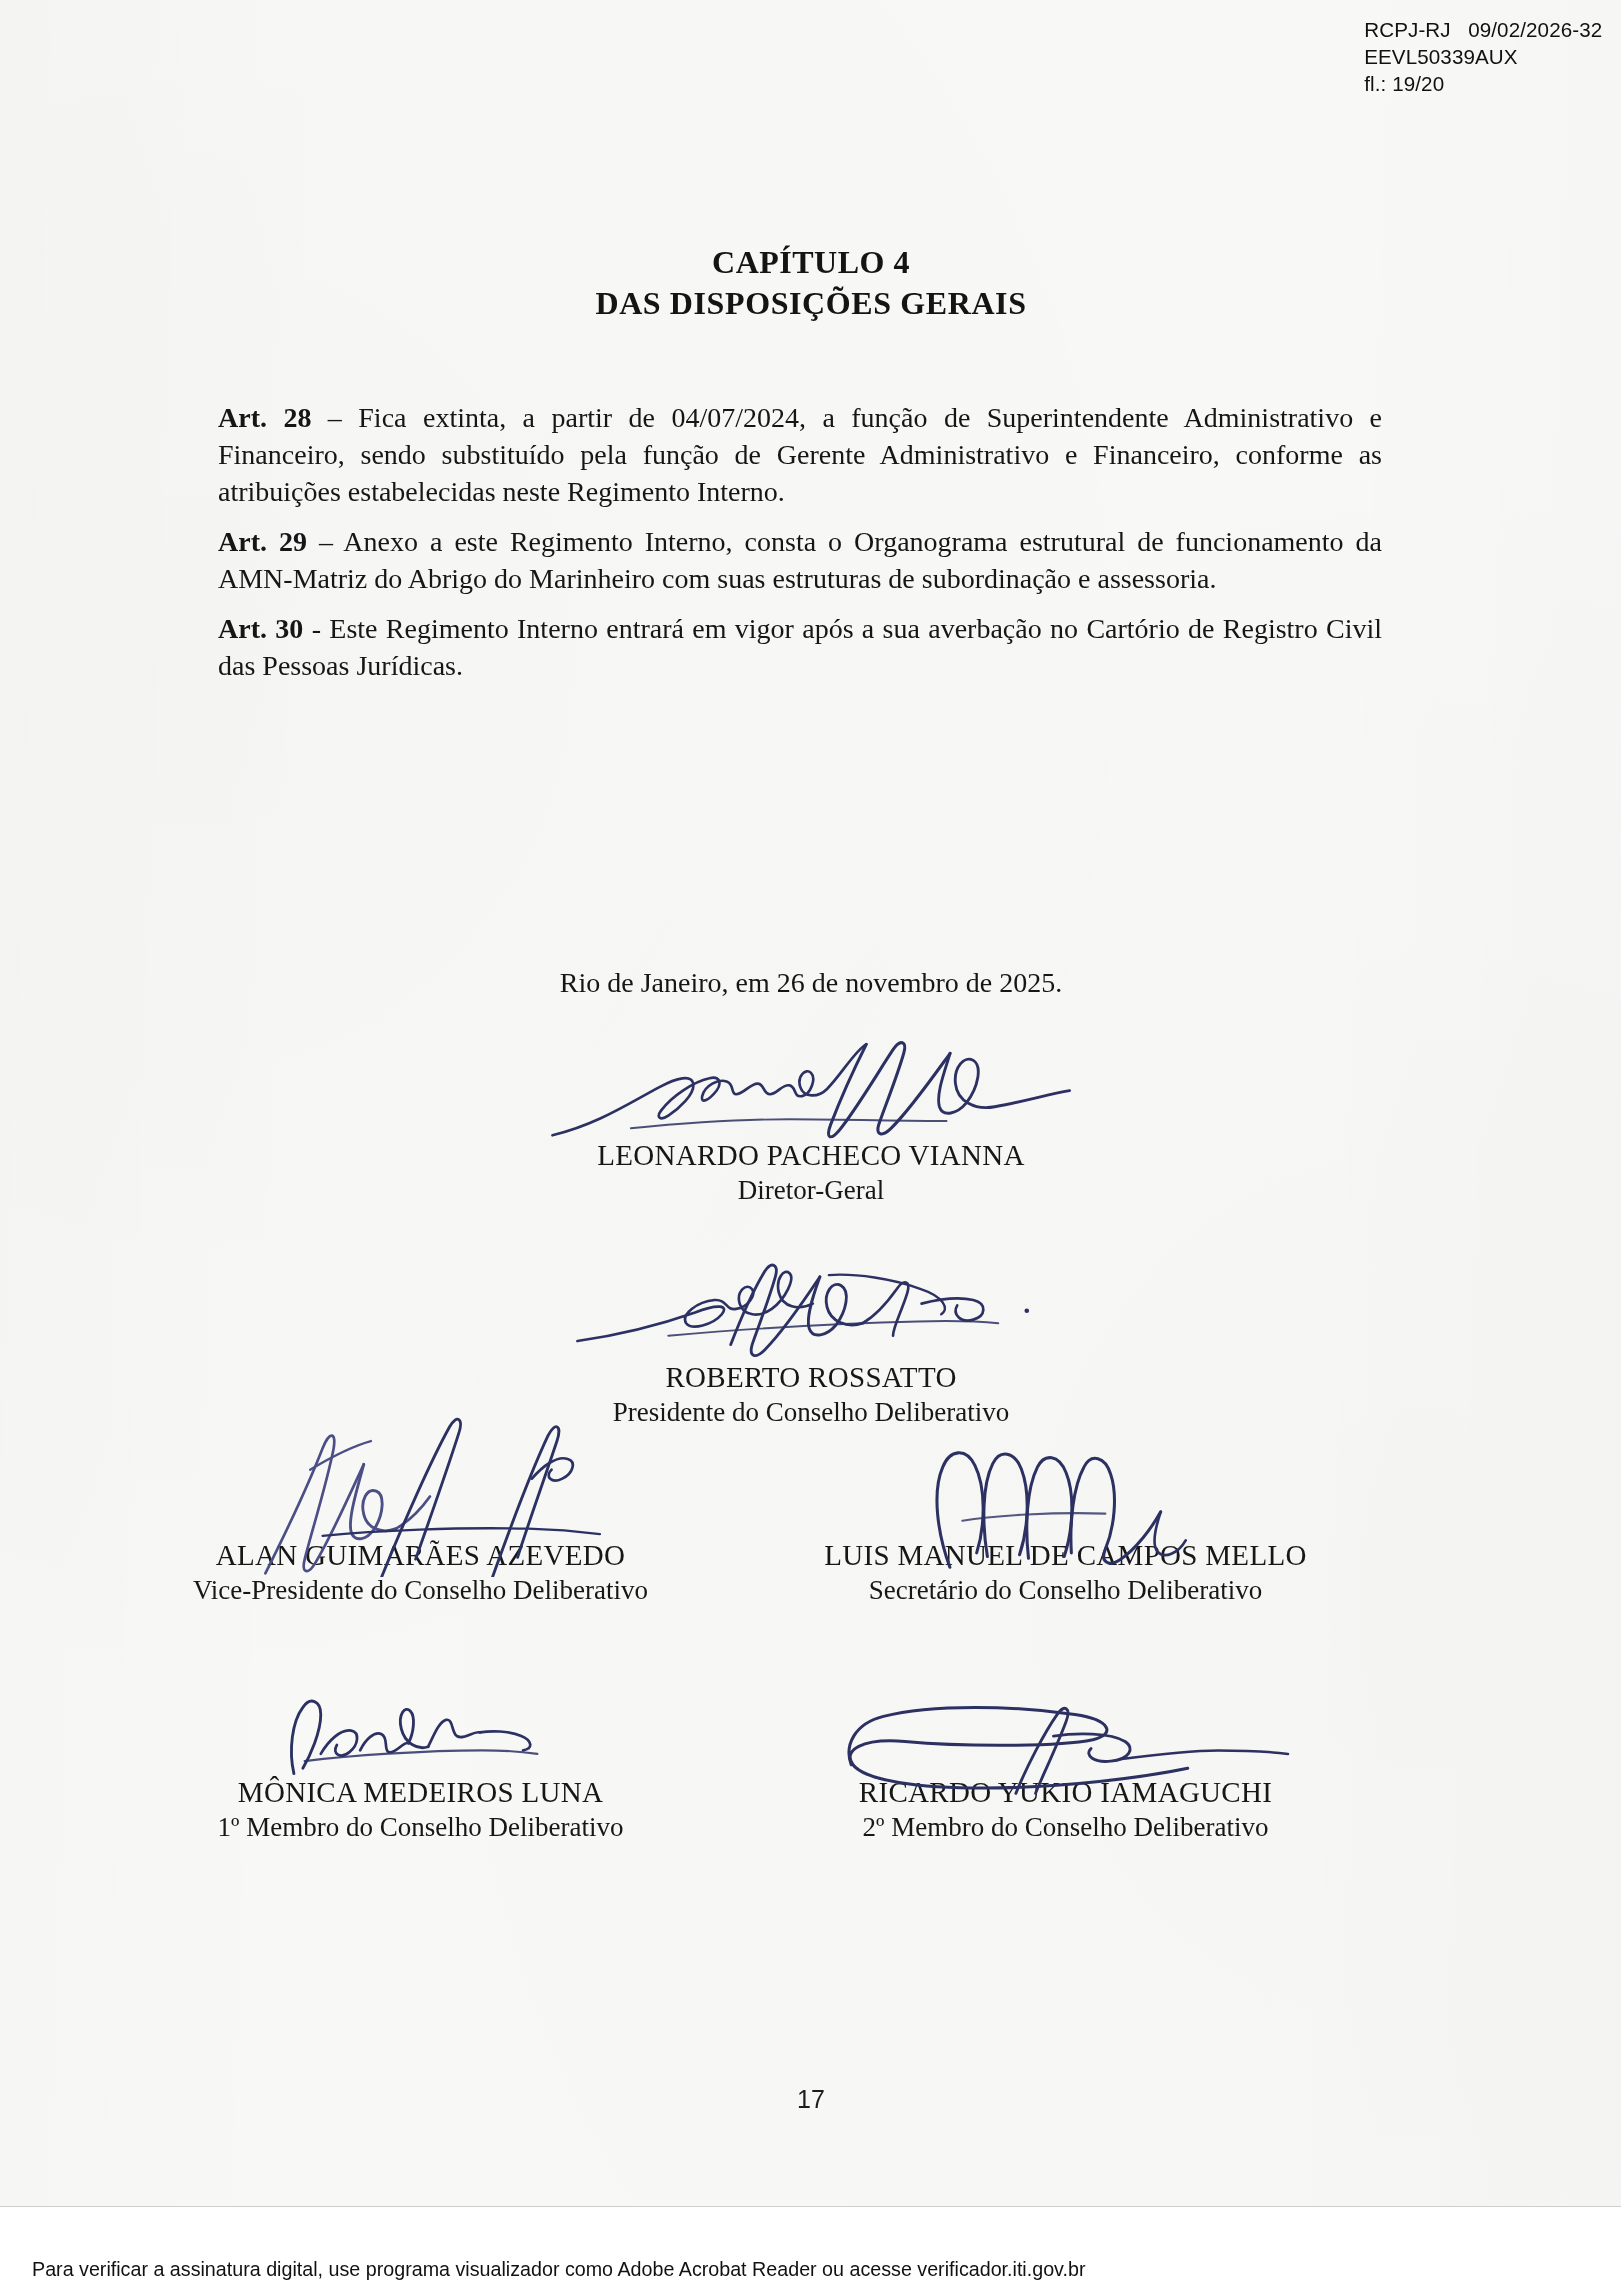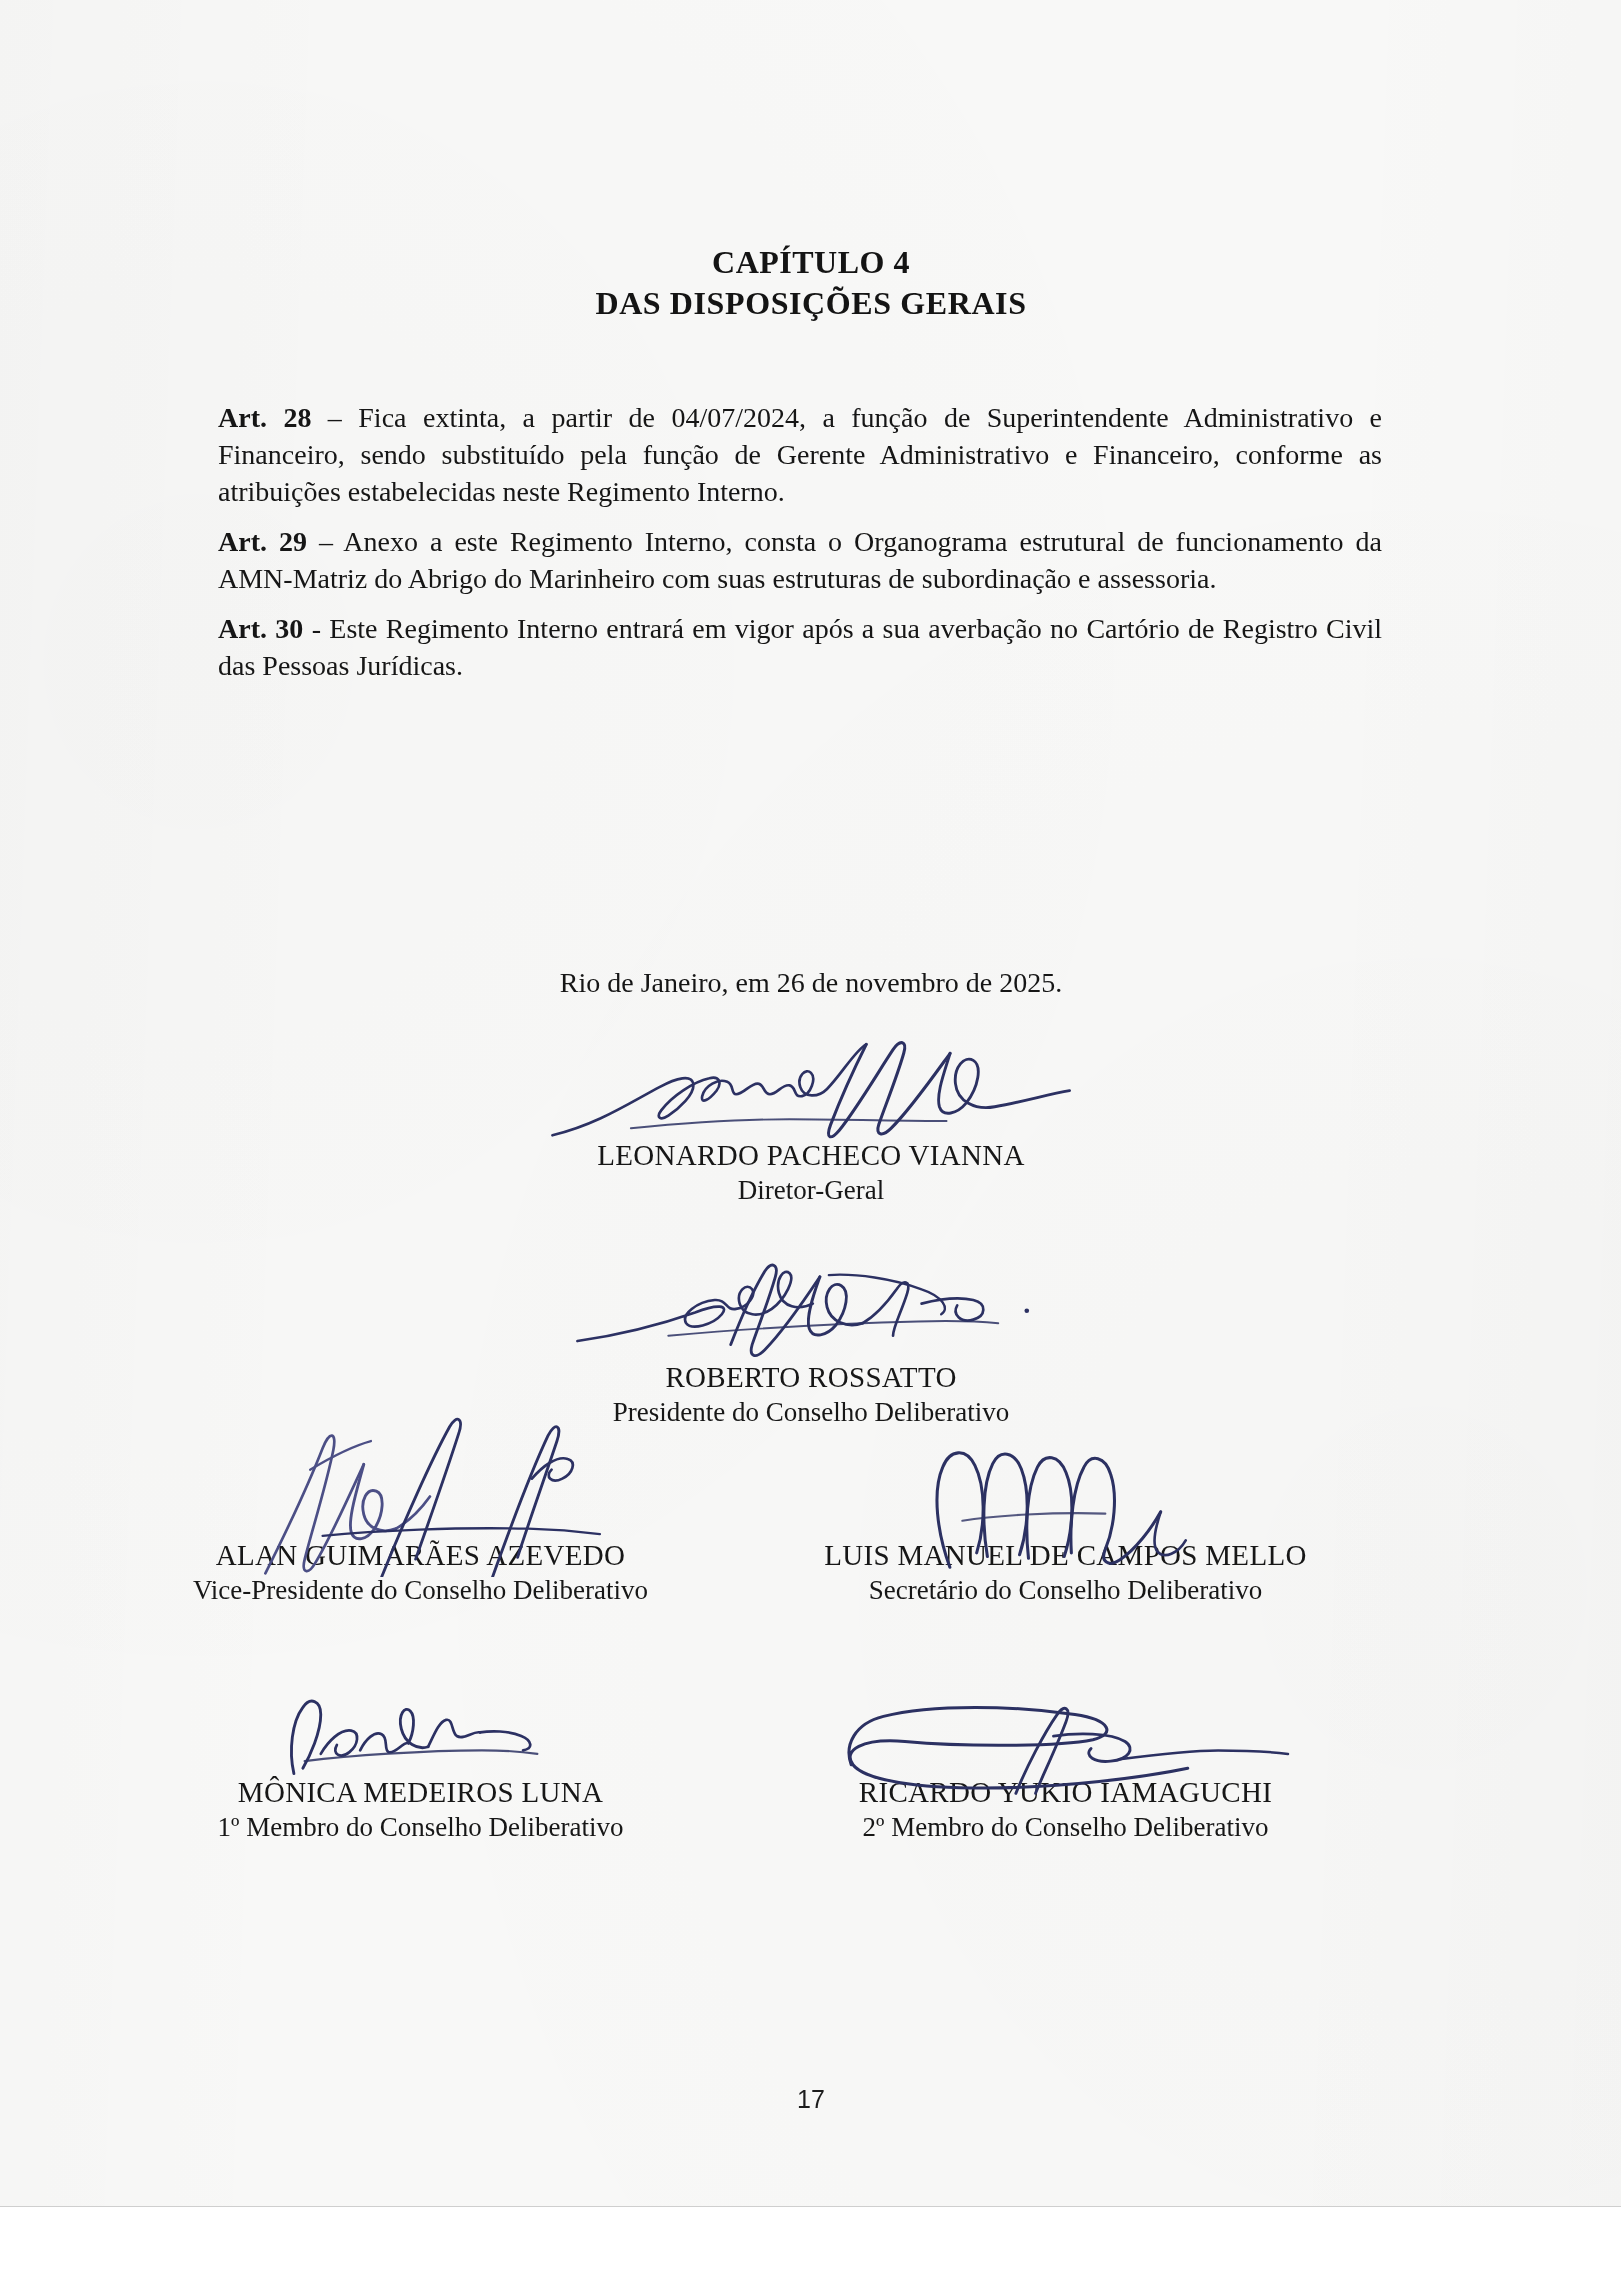--- a/index.html
+++ b/index.html
@@ -166,20 +166,25 @@
     white-space: nowrap;
   }
   #footer-line-1 { top: 19.7px; }
   #footer-line-2 { top: 51px; }
 </style>
 </head>
 <body>
 
 <div id="page-sheet">
 
+  <div id="doc-stamp">
+    <div>RCPJ-RJ   09/02/2026-32</div>
+    <div>EEVL50339AUX</div>
+    <div>fl.: 19/20</div>
+  </div>
 
   <div class="chapter-head" id="chapter-number">CAPÍTULO 4</div>
   <div class="chapter-head" id="chapter-title">DAS DISPOSIÇÕES GERAIS</div>
 
   <div id="article-block">
     <p class="article">
       <span class="art-label">Art. 28</span><span> – Fica extinta, a partir de 04/07/2024, a função de Superintendente Administrativo e Financeiro, sendo substituído pela função de Gerente Administrativo e Financeiro, conforme as atribuições estabelecidas neste Regimento Interno.</span>
     </p>
     <p class="article">
       <span class="art-label">Art. 29</span><span> – Anexo a este Regimento Interno, consta o Organograma estrutural de funcionamento da AMN-Matriz do Abrigo do Marinheiro com suas estruturas de subordinação e assessoria.</span>
@@ -304,14 +309,15 @@
     </svg>
     <div class="sig-name">RICARDO YUKIO IAMAGUCHI</div>
     <div class="sig-role">2º Membro do Conselho Deliberativo</div>
   </div>
 
   <div id="page-number">17</div>
 
 </div>
 
 <div id="footer-band">
+  <div class="footer-line" id="footer-line-2">Para verificar a assinatura digital, use programa visualizador como Adobe Acrobat Reader ou acesse verificador.iti.gov.br</div>
 </div>
 
 
 </body></html>

